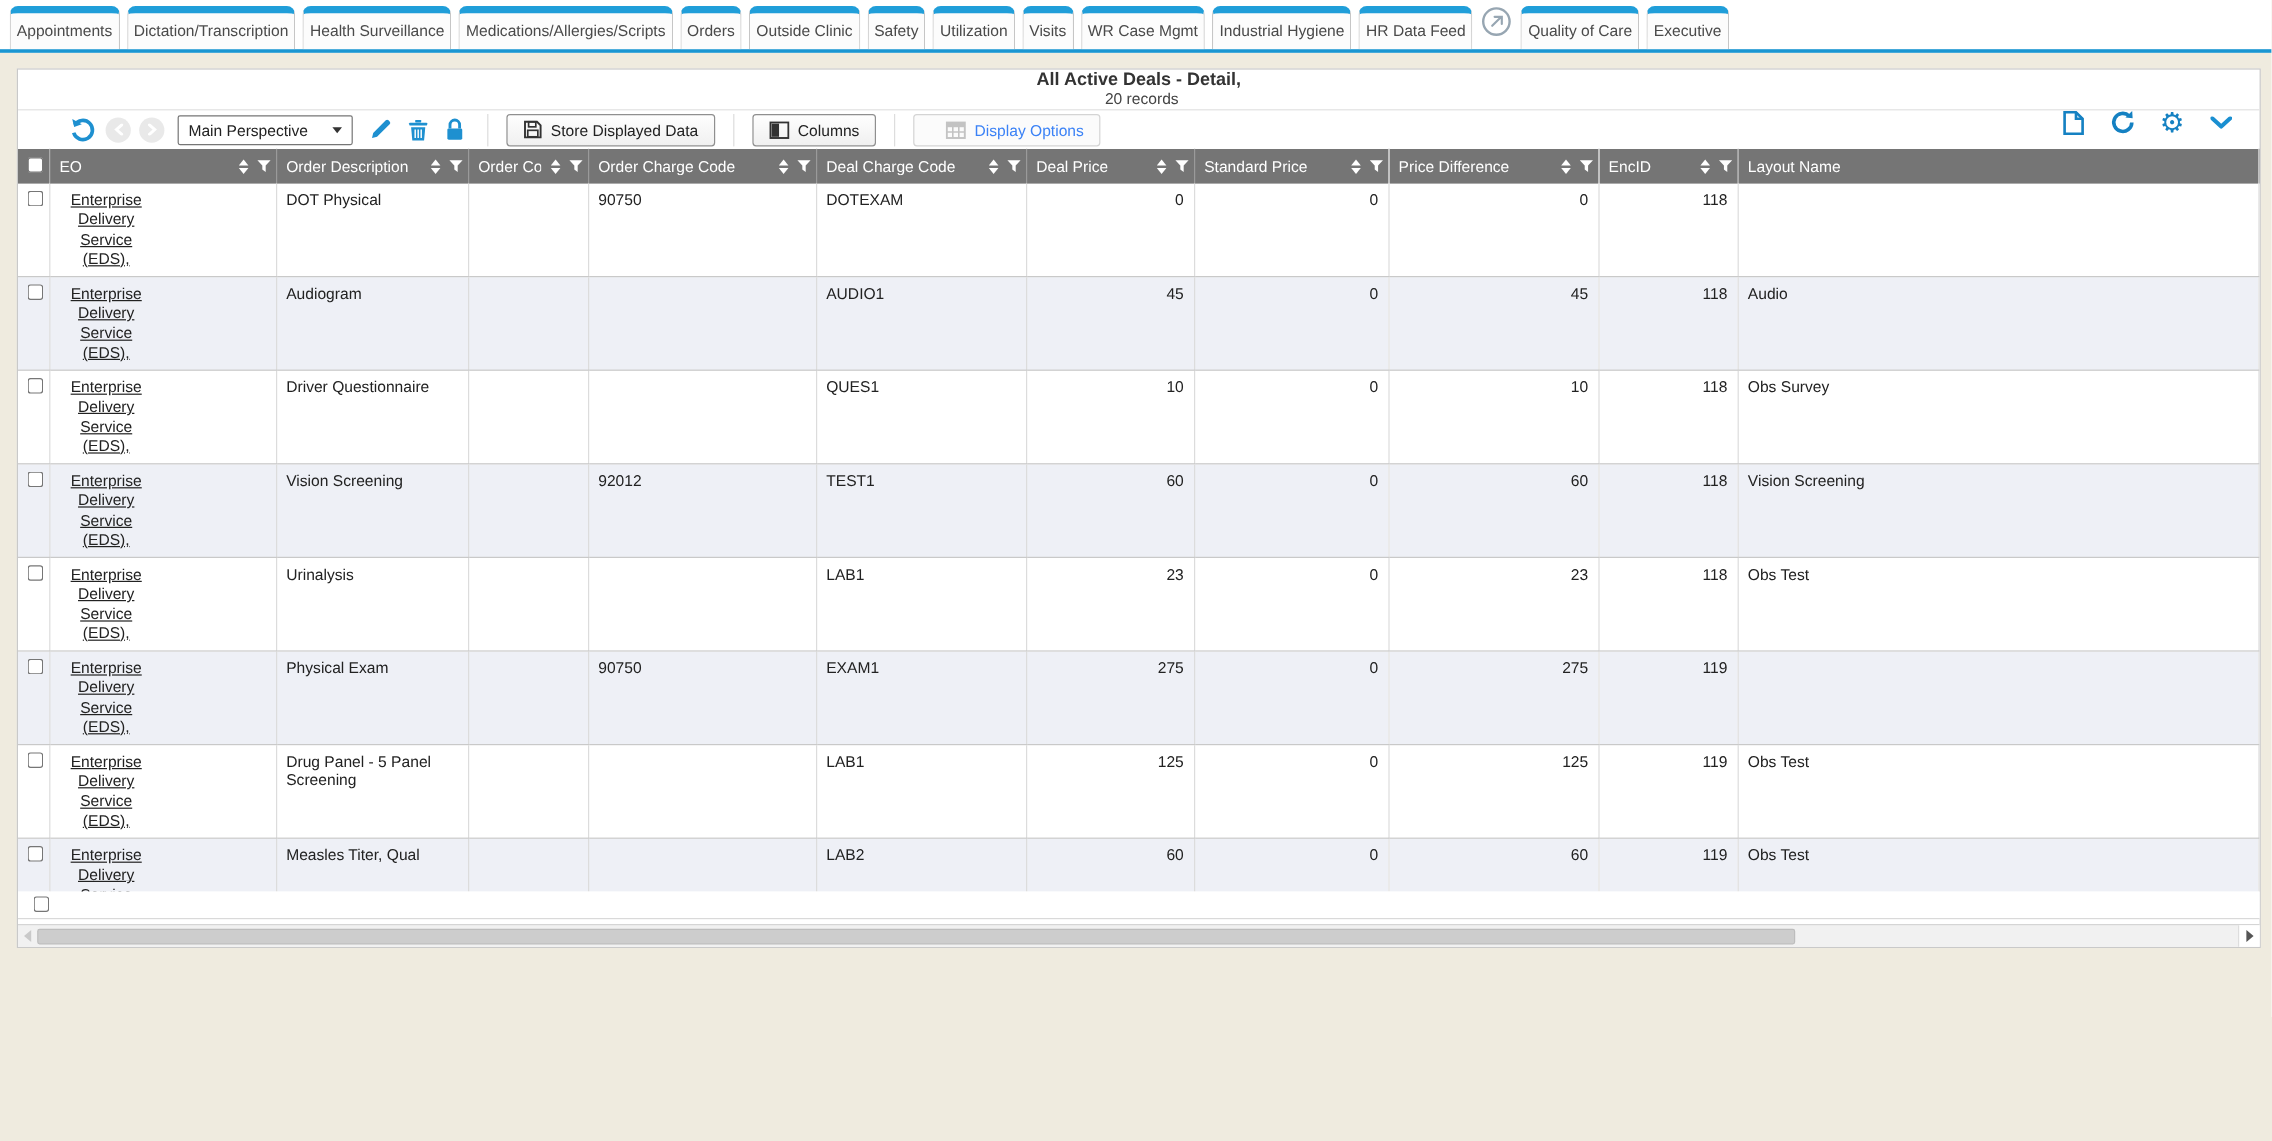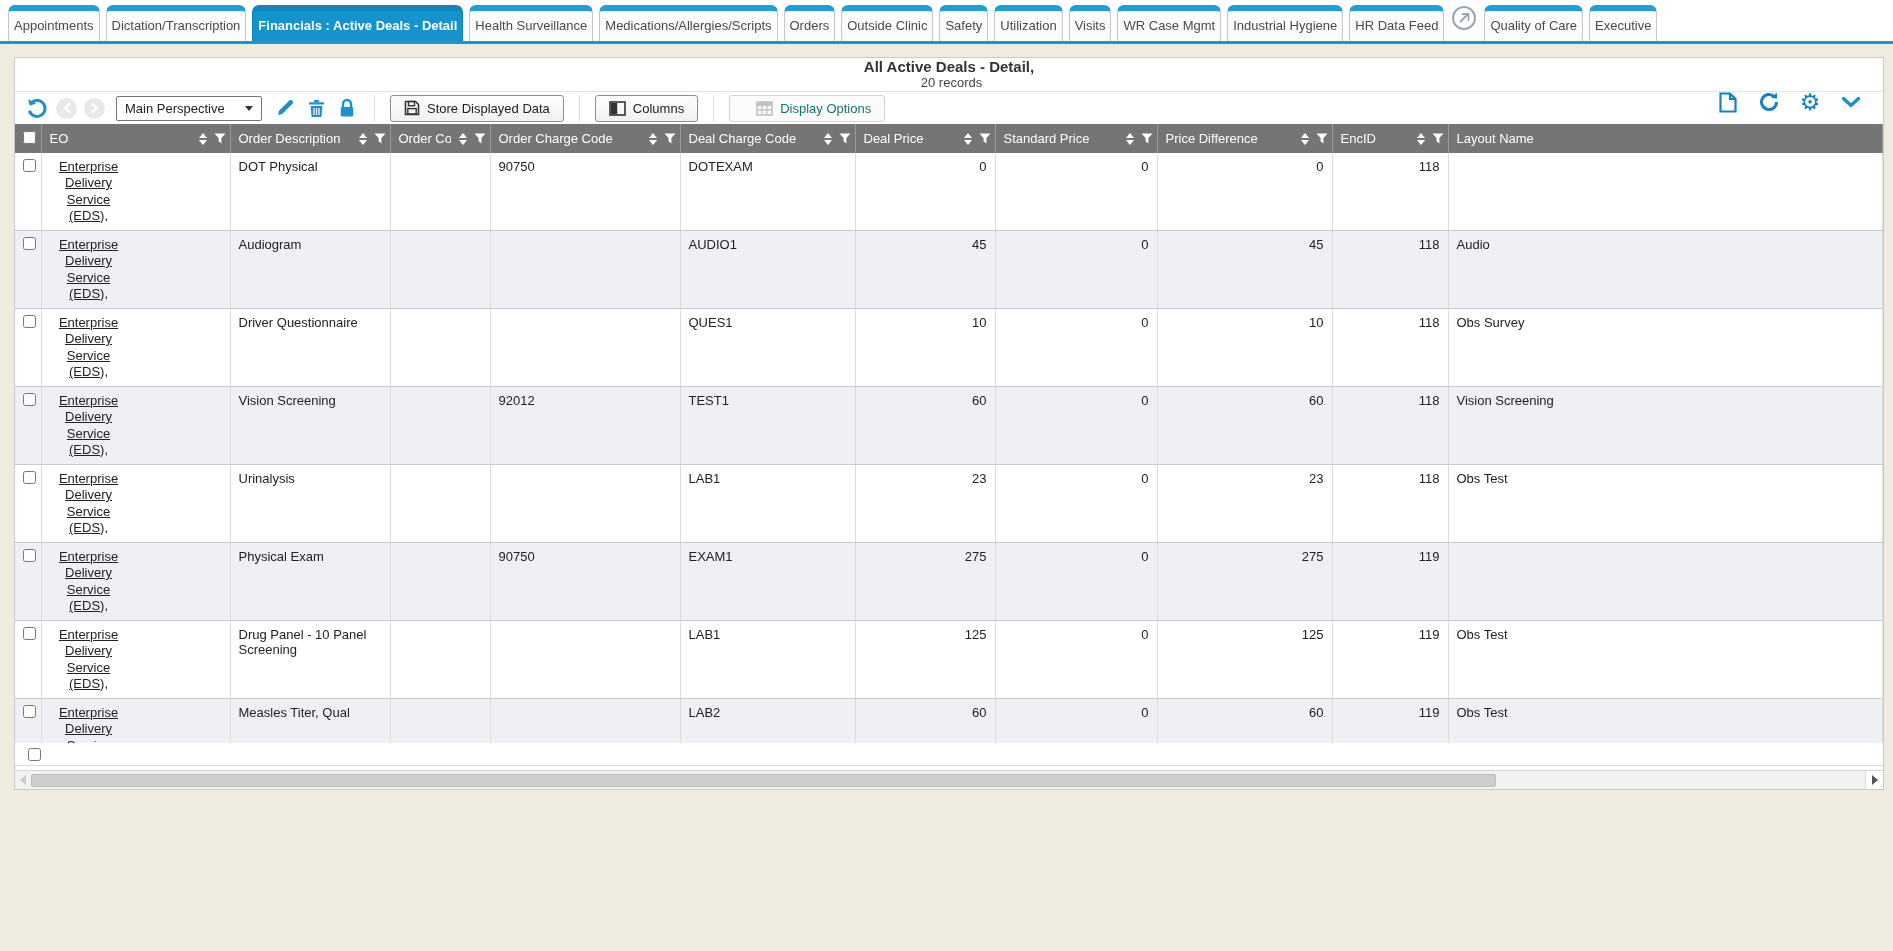--- a/index.html
+++ b/index.html
@@ -62,21 +62,21 @@
   }
   .panel-title { font-size:15px; font-weight:bold; color:#333; }
   .panel-records { font-size:13px; color:#444; margin-left:5px; }
   .panel-hicons { margin-left:auto; display:flex; align-items:center; gap:17px; }
   .hicon { width:24px; height:24px; display:flex; align-items:center; justify-content:center; cursor:pointer; }
   .gear-glyph { font-size:23px; color:#1581c2; line-height:1; }
 
   
   .toolbar {
     height:32px; display:flex; align-items:center;
-    padding:0 10px; gap:7px;
+    padding:0 10px; gap:7px;margin-left:32px;
   }
   .tbtn-icon { width:24px; height:24px; display:flex; align-items:center; justify-content:center; cursor:pointer; }
   .nav-circle {
     width:21px; height:21px; border-radius:50%;
     background:#e9e9e9; display:flex; align-items:center; justify-content:center;
   }
   .dropdown {
     width:146px; height:25px; border:1px solid #767676; border-radius:2px;
     background:#fff; display:flex; align-items:center;
     padding:0 8px; font-size:13px; color:#222; cursor:pointer; margin:0 4px;
@@ -88,21 +88,21 @@
   }
   .vdiv { width:1px; height:27px; background:#dddddd; margin:0 8px; }
   .btn {
     height:27px; display:flex; align-items:center; gap:7px;
     padding:0 13px; font-size:13px; color:#222;
     border:1px solid #8f8f8f; border-radius:3px;
     background:linear-gradient(#fefefe,#f0f0f0);
     cursor:pointer;
   }
   .btn.disabled {
-    color:#0f766e; border-color:#d4d4d4;
+    color:#3b82f6; border-color:#d4d4d4;
     background:#fbfbfb; cursor:default;padding-left:26px;
   }
 
   
   .grid-wrap { }
   table.grid { border-collapse:collapse; table-layout:fixed; width:1868px; }
   .grid thead th {
     background:#757575; color:#fff; font-weight:normal; font-size:13px;
     text-align:left; padding:0 4px 0 8px; height:29px;
     border-right:1px solid #9a9a9a; overflow:hidden;
@@ -168,21 +168,20 @@
   .hs-right .tri { width:0;height:0;border-top:5px solid transparent;border-bottom:5px solid transparent;border-left:6px solid #555; }
 
   svg { display:block; }
 </style>
 </head>
 <body>
 
 <div class="tabbar" id="tabbar">
     <div class="tab"><span>Appointments</span><span class="fold"></span></div>
     <div class="tab"><span>Dictation/Transcription</span><span class="fold"></span></div>
-    <div class="tab active"><span>Financials : Active Deals - Detail</span><span class="fold"></span></div>
     <div class="tab"><span>Health Surveillance</span><span class="fold"></span></div>
     <div class="tab"><span>Medications/Allergies/Scripts</span><span class="fold"></span></div>
     <div class="tab"><span>Orders</span><span class="fold"></span></div>
     <div class="tab"><span>Outside Clinic</span><span class="fold"></span></div>
     <div class="tab"><span>Safety</span><span class="fold"></span></div>
     <div class="tab"><span>Utilization</span><span class="fold"></span></div>
     <div class="tab"><span>Visits</span><span class="fold"></span></div>
     <div class="tab"><span>WR Case Mgmt</span><span class="fold"></span></div>
     <div class="tab"><span>Industrial Hygiene</span><span class="fold"></span></div>
     <div class="tab"><span>HR Data Feed</span><span class="fold"></span></div>
@@ -526,21 +525,21 @@
               <td>EXAM1</td>
               <td class="num">275</td>
               <td class="num">0</td>
               <td class="num">275</td>
               <td class="num">119</td>
               <td></td>
             </tr>
             <tr class="">
               <td class="cb-cell"><input type="checkbox" style=""></td>
               <td><span class="eo-link">Enterprise Delivery Service (EDS),</span></td>
-              <td>Drug Panel - 10 Panel Screening</td>
+              <td>Drug Panel - 5 Panel Screening</td>
               <td></td>
               <td></td>
               <td>LAB1</td>
               <td class="num">125</td>
               <td class="num">0</td>
               <td class="num">125</td>
               <td class="num">119</td>
               <td>Obs Test</td>
             </tr>
             <tr class="alt">

